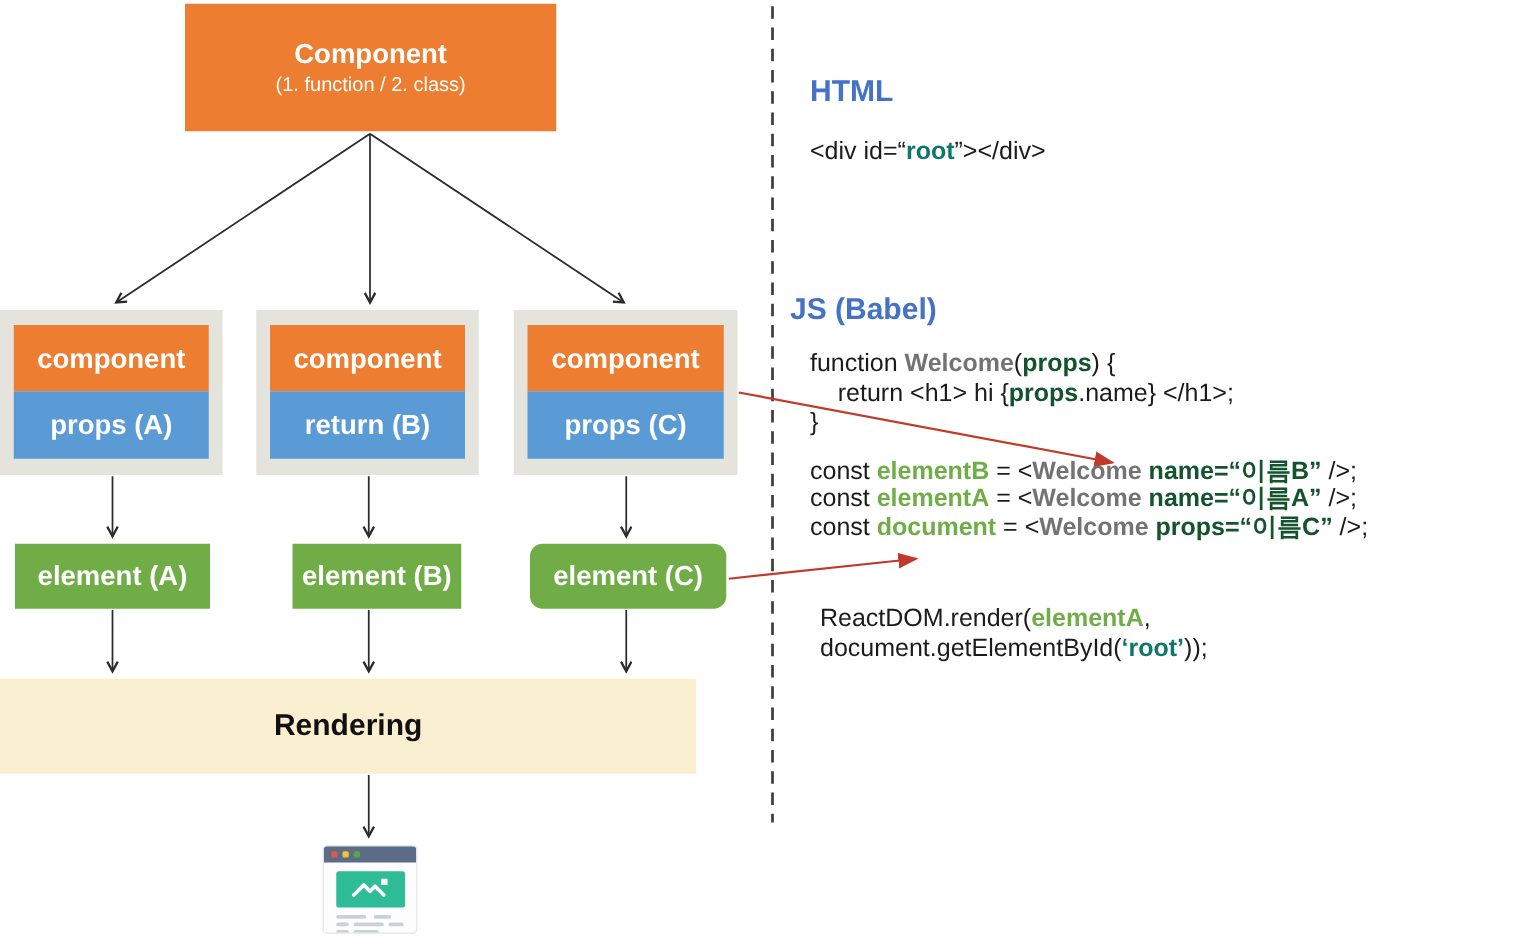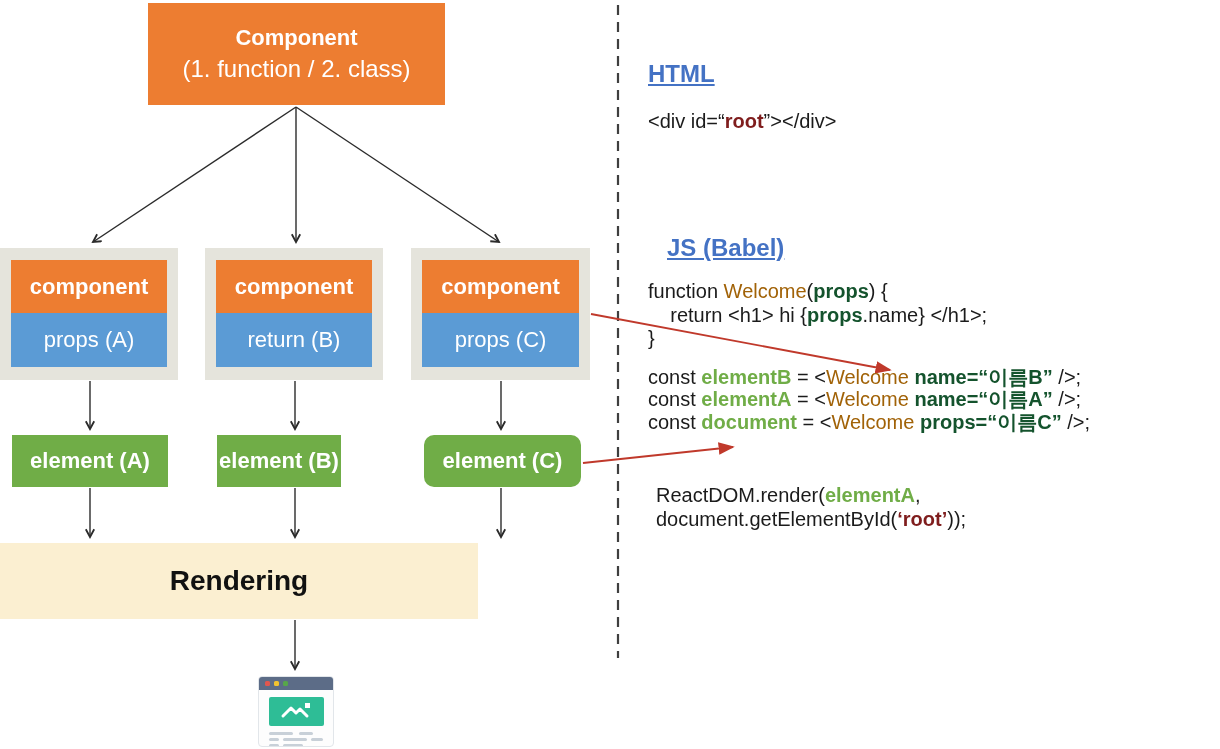--- a/index.html
+++ b/index.html
@@ -5,51 +5,51 @@
   html,body{margin:0;padding:0;background:#fff;}
   .canvas{position:relative;width:1220px;height:749px;background:#ffffff;overflow:hidden;
           font-family:"Liberation Sans","DejaVu Sans",sans-serif;}
   .abs{position:absolute;}
   svg.arrows{position:absolute;left:0;top:0;width:1220px;height:749px;pointer-events:none;}
 
   
   .root-box{left:148px;top:3px;width:297px;height:102px;background:#ED7D31;color:#fff;
             display:flex;flex-direction:column;align-items:center;justify-content:center;gap:4px;}
   .root-box .t1{font-size:22px;font-weight:700;}
-  .root-box .t2{font-size:24px;}
+  .root-box .t2{font-size:16px;}
 
   .group{width:178px;height:132px;background:#E5E4DC;box-sizing:border-box;padding:12px 11px;top:248px;}
   .group .cbox{height:53px;background:#ED7D31;color:#fff;font-size:22px;font-weight:700;
                display:flex;align-items:center;justify-content:center;}
-  .group .pbox{height:54px;background:#5B9BD5;color:#fff;font-size:22px;font-weight:400;
+  .group .pbox{height:54px;background:#5B9BD5;color:#fff;font-size:22px;font-weight:700;
                display:flex;align-items:center;justify-content:center;text-align:center;}
 
   .elem{top:435px;height:52px;background:#70AD47;color:#fff;font-size:22px;font-weight:700;
         display:flex;align-items:center;justify-content:center;}
 
-  .rendering{left:0;top:543px;width:478px;height:76px;background:#FBEFD1;color:#111;
-             font-size:28px;font-weight:700;display:flex;align-items:center;justify-content:center;}
+  .rendering{left:0;top:543px;width:557px;height:76px;background:#FBEFD1;color:#111;
+             font-size:24px;font-weight:700;display:flex;align-items:center;justify-content:center;}
 
   
   .browser{left:258px;top:676px;width:76px;height:71px;background:#FDFDFD;border-radius:4px;
            overflow:hidden;border:1px solid #E2E6EA;box-sizing:border-box;}
   .b-header{height:13px;background:#5C6C87;display:flex;align-items:center;gap:4px;padding-left:6px;}
   .b-dot{width:5px;height:5px;border-radius:1.5px;}
   .b-image{position:absolute;left:10px;top:20px;width:55px;height:29px;background:#2EBD96;border-radius:2px;
            display:flex;align-items:center;justify-content:center;}
   .b-line{position:absolute;height:3px;border-radius:1.5px;background:#C8D0D8;}
 
   
-  .heading{font-size:24px;font-weight:700;color:#4472C4;text-decoration:underline;}
+  .heading{font-size:24px;font-weight:700;color:#4472C4;}
   .code{font-size:20px;line-height:23.5px;color:#1b1b1b;white-space:pre-wrap;}
   .tok-k{color:#1b1b1b;}
-  .tok-o{color:#a16207;font-weight:400;margin-top:48px;}
+  .tok-o{color:#737373;font-weight:700;margin-top:48px;}
   .tok-b{color:#14532d;font-weight:700;}
   .tok-g{color:#70AD47;font-weight:700;}
-  .tok-p{color:#7f1d1d;font-weight:700;}
+  .tok-p{color:#0f766e;font-weight:700;}
 </style>
 </head>
 <body>
 
 <div class="canvas">
 
   <svg class="arrows">
     <defs>
       <marker id="ah-black" markerWidth="9" markerHeight="8" refX="6.5" refY="3.5" orient="auto">
         <path d="M1,0.5 L6.5,3.5 L1,6.5" fill="none" stroke="#2B2B2B" stroke-width="1.3"></path>
@@ -91,21 +91,21 @@
   <div class="abs group" style="left:205px;">
     <div class="cbox">component</div>
     <div class="pbox">return (B)</div>
   </div>
   <div class="abs group" style="left:411px;width:179px;">
     <div class="cbox">component</div>
     <div class="pbox">props (C)</div>
   </div>
 
   <div class="abs elem" style="left:12px;width:156px;">element (A)</div>
-  <div class="abs elem" style="left:217px;width:124px;">element (B)</div>
+  <div class="abs elem" style="left:234px;width:135px;">element (B)</div>
   <div class="abs elem" style="left:424px;width:157px;border-radius:10px;">element (C)</div>
 
   <div class="abs rendering">Rendering</div>
 
   <div class="abs browser">
     <div class="b-header">
       <div class="b-dot" style="background:#E0574F;"></div>
       <div class="b-dot" style="background:#F0C330;"></div>
       <div class="b-dot" style="background:#57A64A;"></div>
     </div>
@@ -120,21 +120,21 @@
     <div class="b-line" style="left:10px;top:61px;width:10px;"></div>
     <div class="b-line" style="left:24px;top:61px;width:24px;"></div>
     <div class="b-line" style="left:52px;top:61px;width:12px;"></div>
     <div class="b-line" style="left:10px;top:67px;width:10px;"></div>
     <div class="b-line" style="left:24px;top:67px;width:20px;"></div>
   </div>
 
   <div class="abs heading" style="left:648px;top:60px;">HTML</div>
   <div class="abs code" style="left:648px;top:110px;"><span class="tok-k">&lt;div id=“</span><span class="tok-p">root</span><span class="tok-k">”&gt;&lt;/div&gt;</span></div>
 
-  <div class="abs heading" style="left:667px;top:234px;">JS (Babel)</div>
+  <div class="abs heading" style="left:632px;top:234px;">JS (Babel)</div>
 
   <div class="abs" style="left:648px;top:280px;">
     <div class="code"><span class="tok-k">function </span><span class="tok-o">Welcome</span><span class="tok-k">(</span><span class="tok-b">props</span><span class="tok-k">) {</span></div>
     <div class="code"><span class="tok-k">    return &lt;h1&gt; hi {</span><span class="tok-b">props</span><span class="tok-k">.name} &lt;/h1&gt;;</span></div>
     <div class="code"><span class="tok-k">}</span></div>
   </div>
 
   <div class="abs" style="left:648px;top:366px;">
     <div class="code" style="line-height:22.4px;"><span class="tok-k">const </span><span class="tok-g">elementB</span><span class="tok-k"> = &lt;</span><span class="tok-o">Welcome</span><span class="tok-k"> </span><span class="tok-b">name=“이름B”</span><span class="tok-k"> /&gt;;</span></div>
     <div class="code" style="line-height:22.4px;"><span class="tok-k">const </span><span class="tok-g">elementA</span><span class="tok-k"> = &lt;</span><span class="tok-o">Welcome</span><span class="tok-k"> </span><span class="tok-b">name=“이름A”</span><span class="tok-k"> /&gt;;</span></div>

